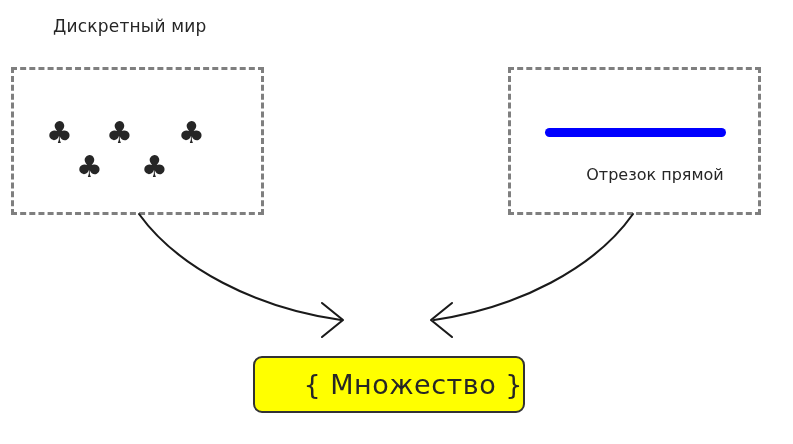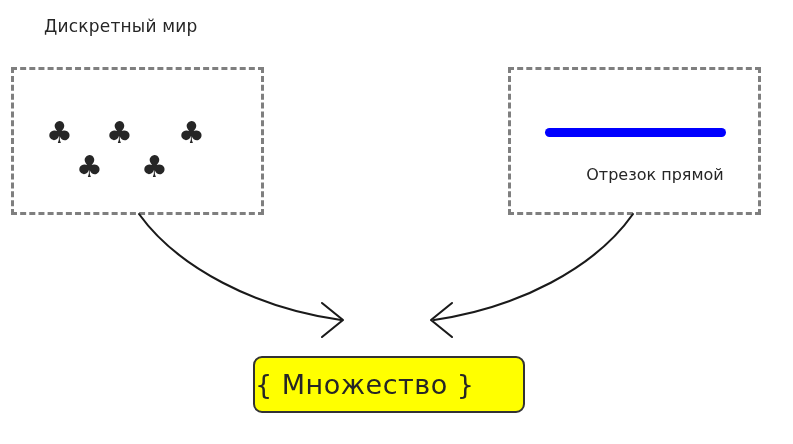--- a/index.html
+++ b/index.html
@@ -16,20 +16,21 @@
     height: 444px;
     background: #ffffff;
     overflow: hidden;
   }
   .title {
     position: absolute;
     font-size: 17px;
     color: #262626;
     white-space: nowrap;
     letter-spacing: 0.2px;
+    margin-left: 9px;
   }
   #title-discrete { left: 44px; top: 16px; }
   #title-continuous { left: 536px; top: 16px; }
 
   .dashed-box {
     position: absolute;
     box-sizing: border-box;
     border: 3px dashed #7f7f7f;
     background: transparent;
   }
@@ -79,21 +80,21 @@
     left: 253px;
     top: 356px;
     width: 272px;
     height: 57px;
     box-sizing: border-box;
     background: #ffff00;
     border: 2px solid #333333;
     border-radius: 9px;
     display: flex;
     align-items: center;
-    justify-content: flex-start;
+    justify-content: flex-end;
   }
   #set-label {
     font-size: 27px;
     color: #262626;
     white-space: nowrap;
     letter-spacing: 0.5px;
   }
 </style>
 </head>
 <body>

